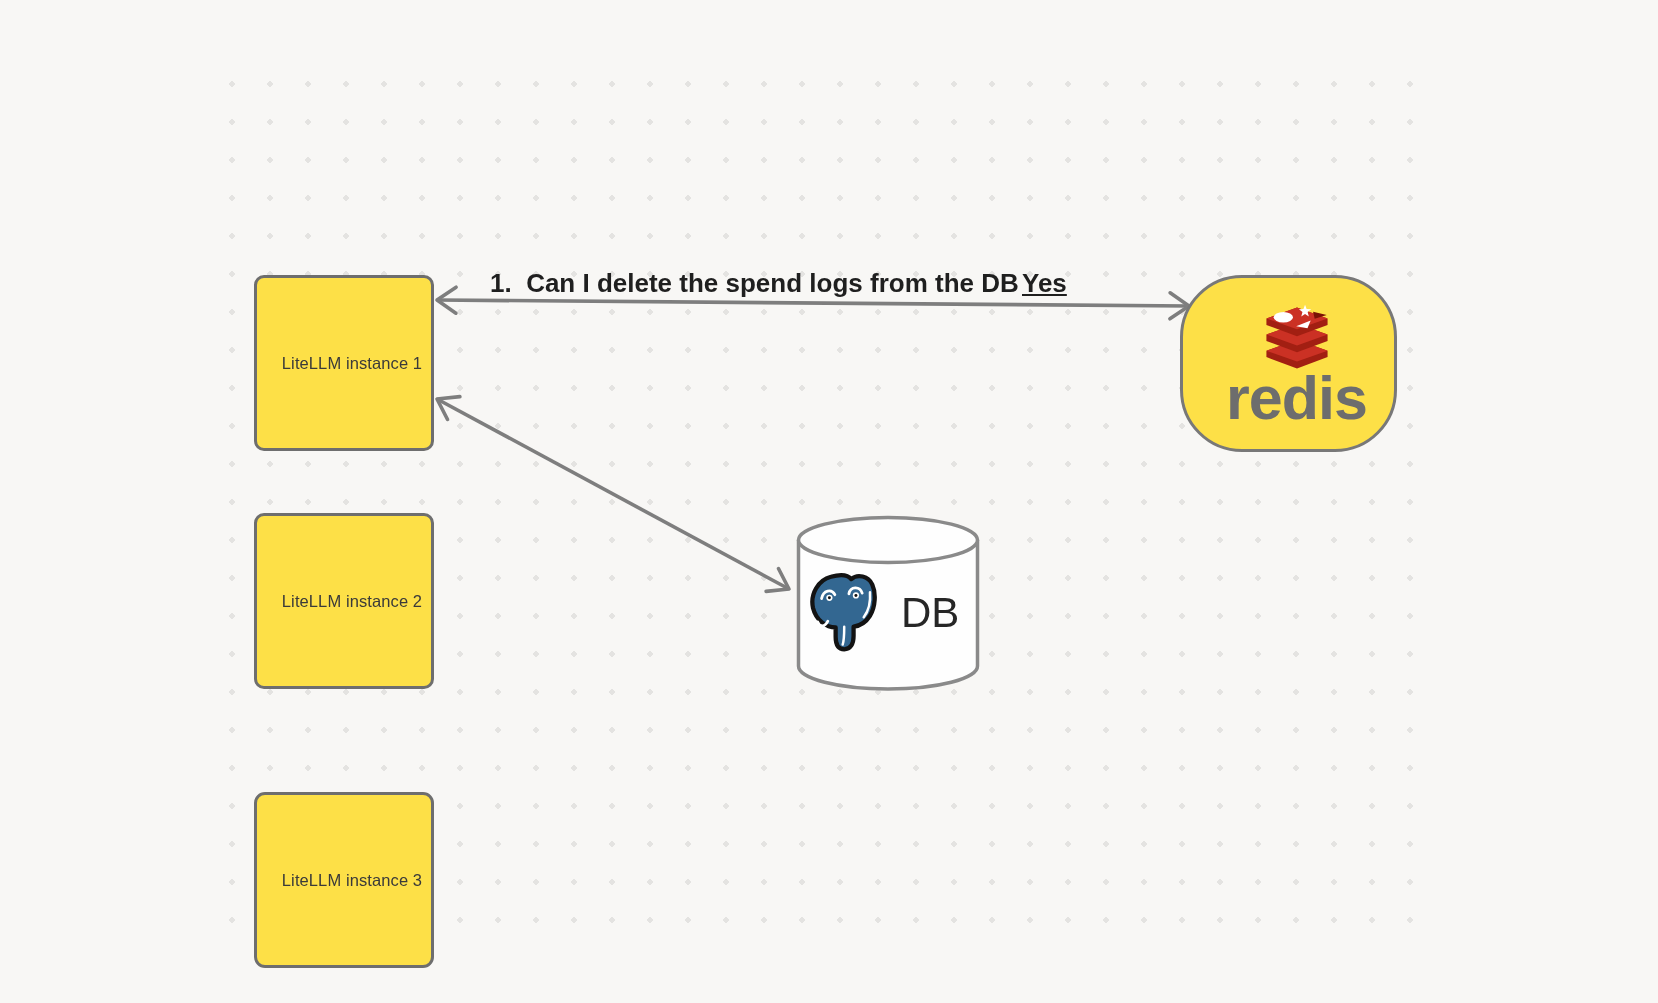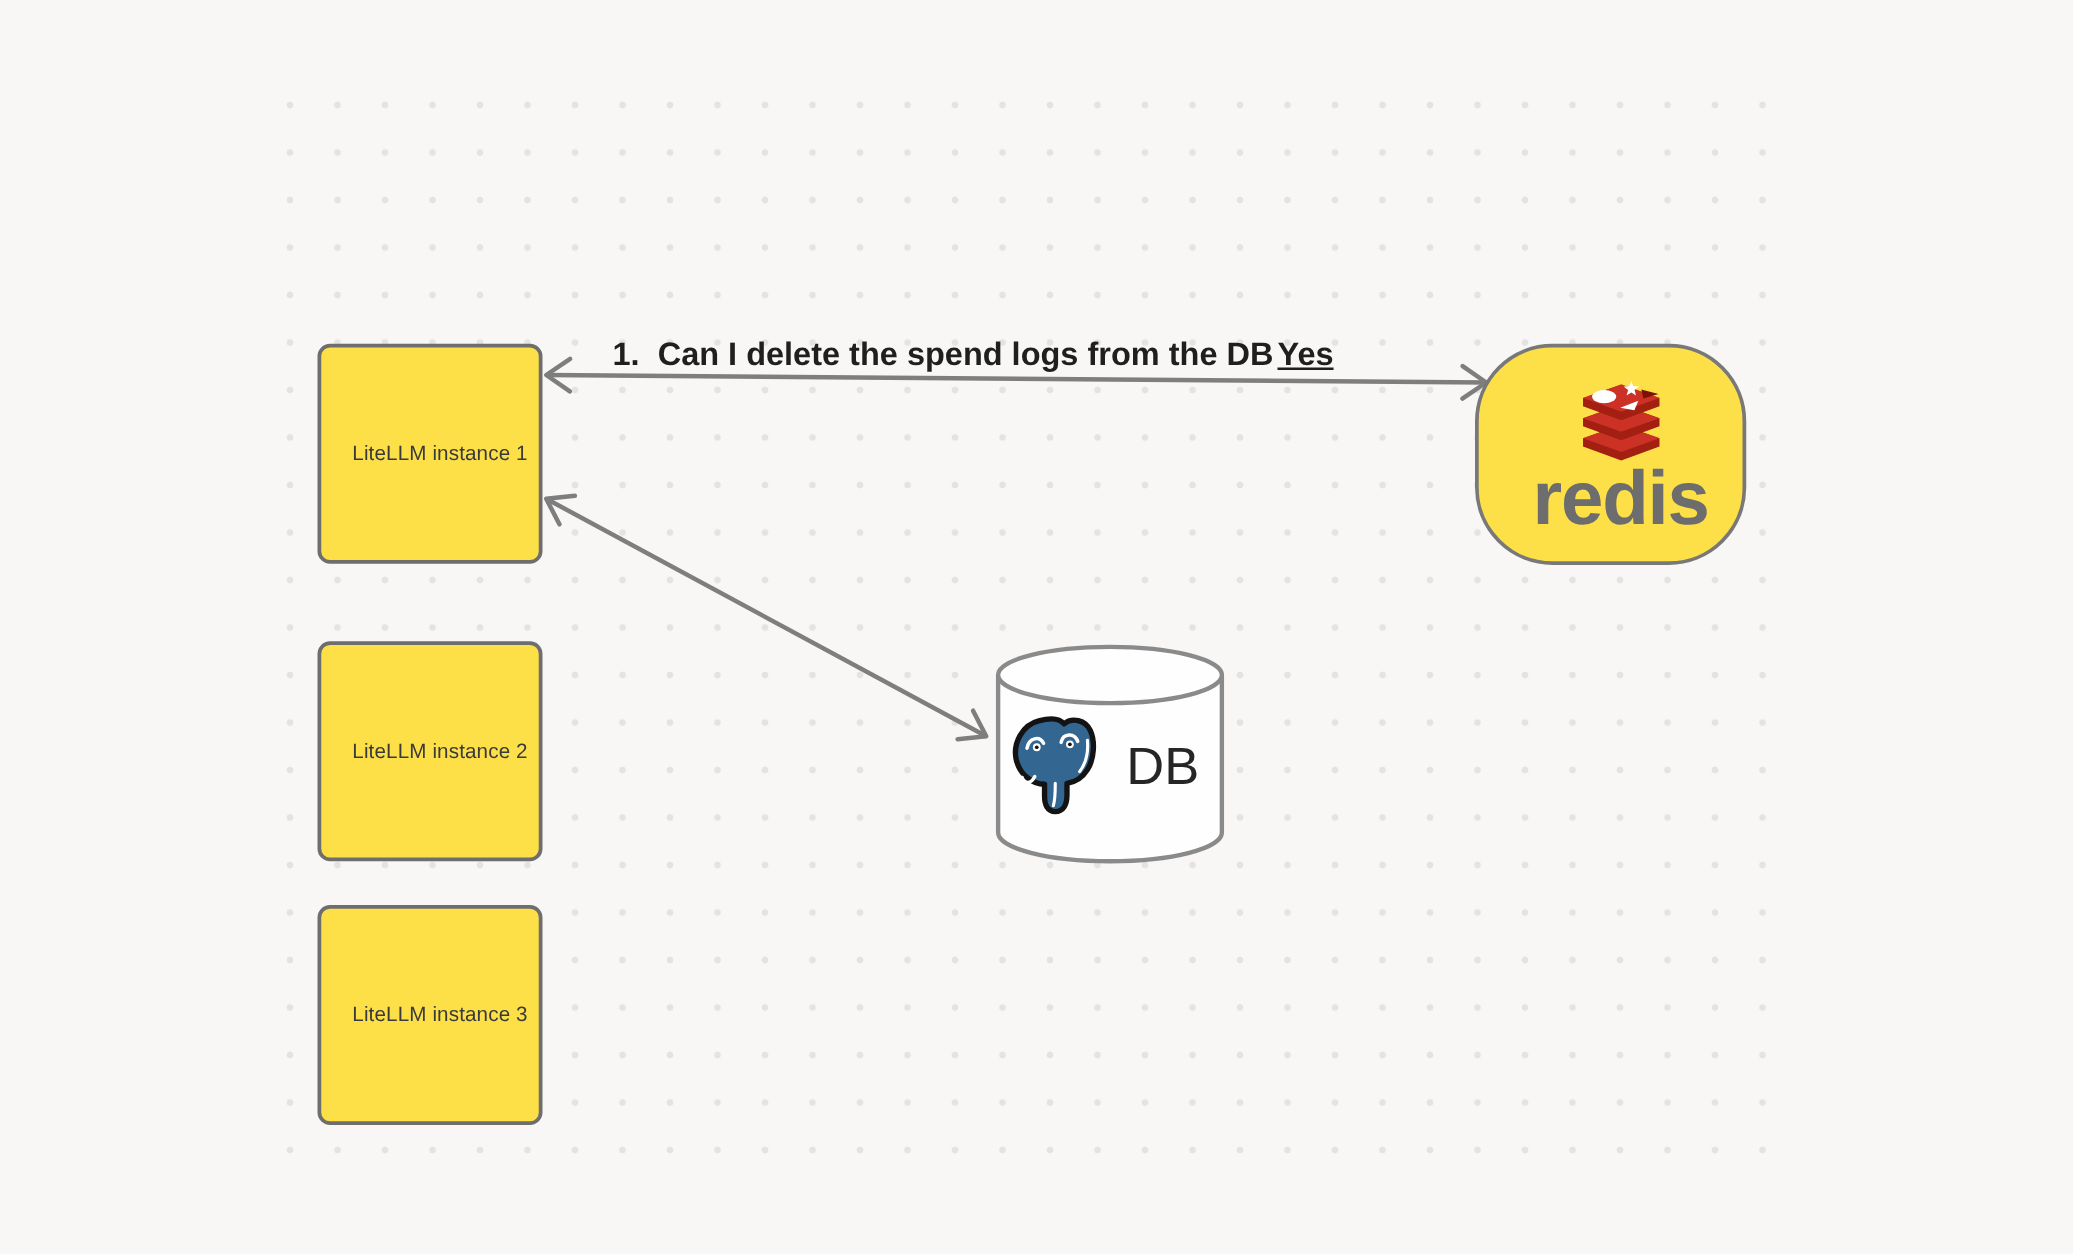--- a/index.html
+++ b/index.html
@@ -19,21 +19,21 @@
   }
   .edges-layer{position:absolute;left:0;top:0;width:1658px;height:1003px;pointer-events:none;}
   .node{
     position:absolute;box-sizing:border-box;
     background:#fde047;border:3.5px solid #6e6e6e;border-radius:10px;
     display:flex;align-items:center;justify-content:center;padding-left:16px;
   }
   .instance{left:254px;width:180px;height:176px;}
   .instance-1{top:275px;}
   .instance-2{top:513px;}
-  .instance-3{top:724px;}
+  .instance-3{top:792px;border-radius:11px;}
   .node-label{
     font-size:16.5px;color:#3a3a3a;text-align:center;letter-spacing:.1px;
   }
   .redis-node{
     left:1180px;top:275px;width:217px;height:177px;
     border:3.5px solid #787878;border-radius:62px;
     flex-direction:column;gap:0;padding-top:6px;
   }
   .redis-wordmark{
     font-size:61px;font-weight:bold;color:#6d6d6d;letter-spacing:-1px;

